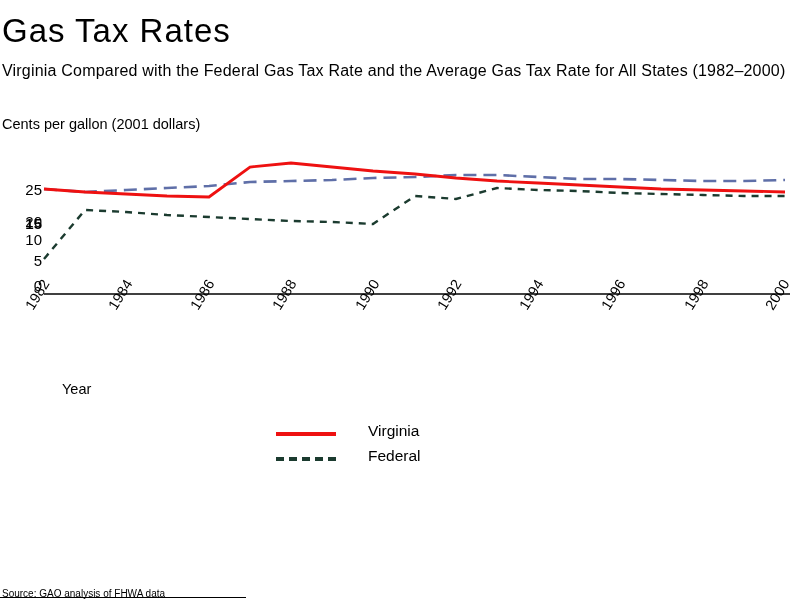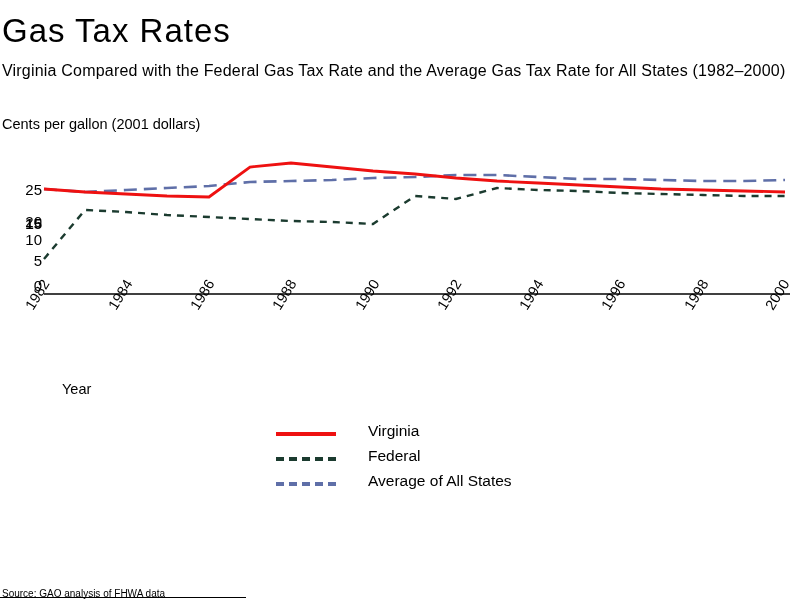--- a/index.html
+++ b/index.html
@@ -179,22 +179,18 @@
 
   <div class="legend">
     <div class="legend-row">
       <div class="legend-swatch" style="background:#ee1111;"></div>
       <div class="legend-label">Virginia</div>
     </div>
     <div class="legend-row">
       <div class="legend-swatch" style="background:transparent;border-top:4px dashed #1b3b2f;height:0;"></div>
       <div class="legend-label">Federal</div>
     </div>
-    <div class="legend-row">
-      <div class="legend-swatch" style="background:transparent;border-top:4px dashed #5f6fa8;height:0;"></div>
-      <div class="legend-label">Average of All States</div>
-    </div>
   </div>
 
   <div class="source">Source: GAO analysis of FHWA data</div>
   <div class="source-rule"></div>
 
 </div>
 
 </body></html>

